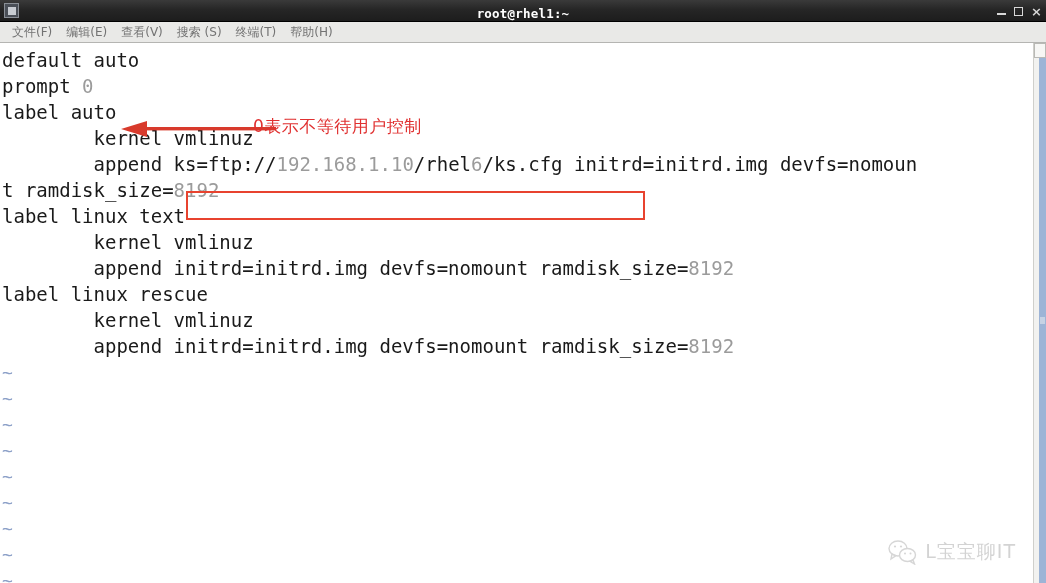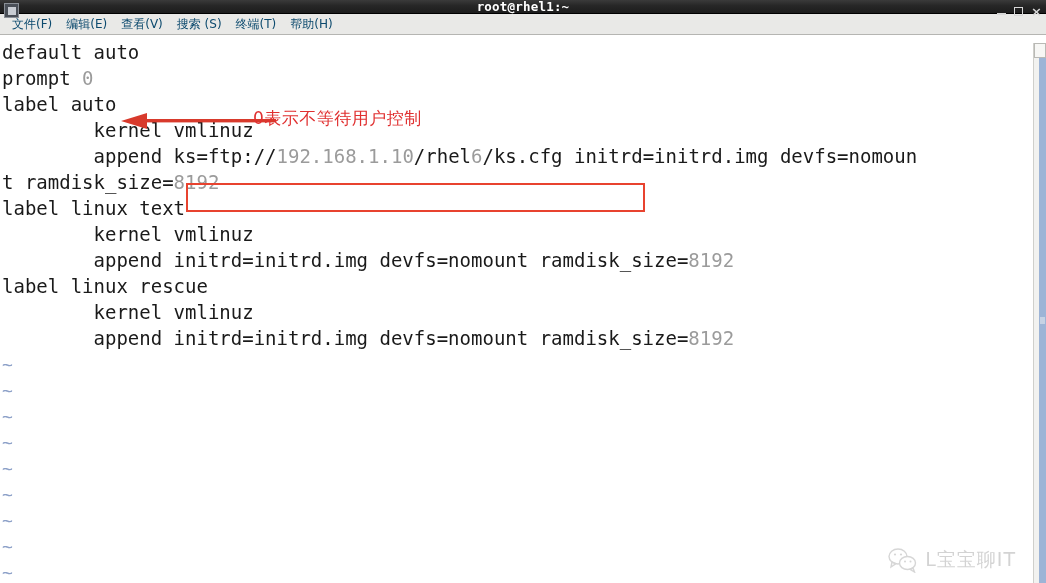--- a/index.html
+++ b/index.html
@@ -18,25 +18,25 @@
     position: relative;
     width: 1046px;
     height: 583px;
     background: #ffffff;
     box-sizing: border-box;
   }
 
   
   .titlebar {
     position: relative;
-    height: 14px;
+    height: 22px;
     background: linear-gradient(to bottom, #3a3a3a 0%, #262626 45%, #1d1d1d 100%);
     border-bottom: 1px solid #000;
     display: flex;
-    align-items: center;
+    align-items: flex-end;
     box-sizing: border-box;
   }
   .win-icon {
     position: absolute;
     left: 4px;
     top: 3px;
     width: 15px;
     height: 15px;
     background: #4a4f57;
     border: 1px solid #8a8f96;
@@ -94,21 +94,21 @@
     height: 21px;
     background: #e9e9e7;
     border-bottom: 1px solid #b5b5b2;
     display: flex;
     align-items: center;
     padding-left: 5px;
     box-sizing: border-box;
   }
   .menu-item {
     font-size: 12px;
-    color: #0c4a6e;
+    color: #737373;
     padding: 1px 7px;
     white-space: nowrap;
     font-family: "DejaVu Sans", sans-serif;
     cursor: default;
   }
 
   
   .terminal {
     position: relative;
     height: 540px;
@@ -157,21 +157,21 @@
     height: 29px;
     border: 2.5px solid #e8432f;
     box-sizing: border-box;
     pointer-events: none;
   }
 
   
   .watermark {
     position: absolute;
     right: 30px;
-    bottom: 2px;
+    bottom: 18px;
     display: flex;
     align-items: flex-start;
     gap: 7px;
     opacity: 0.55;
     user-select: none;
   }
   .wm-text {
     font-family: "DejaVu Sans", sans-serif;
     font-size: 19px;
     color: #b0b0b0;

